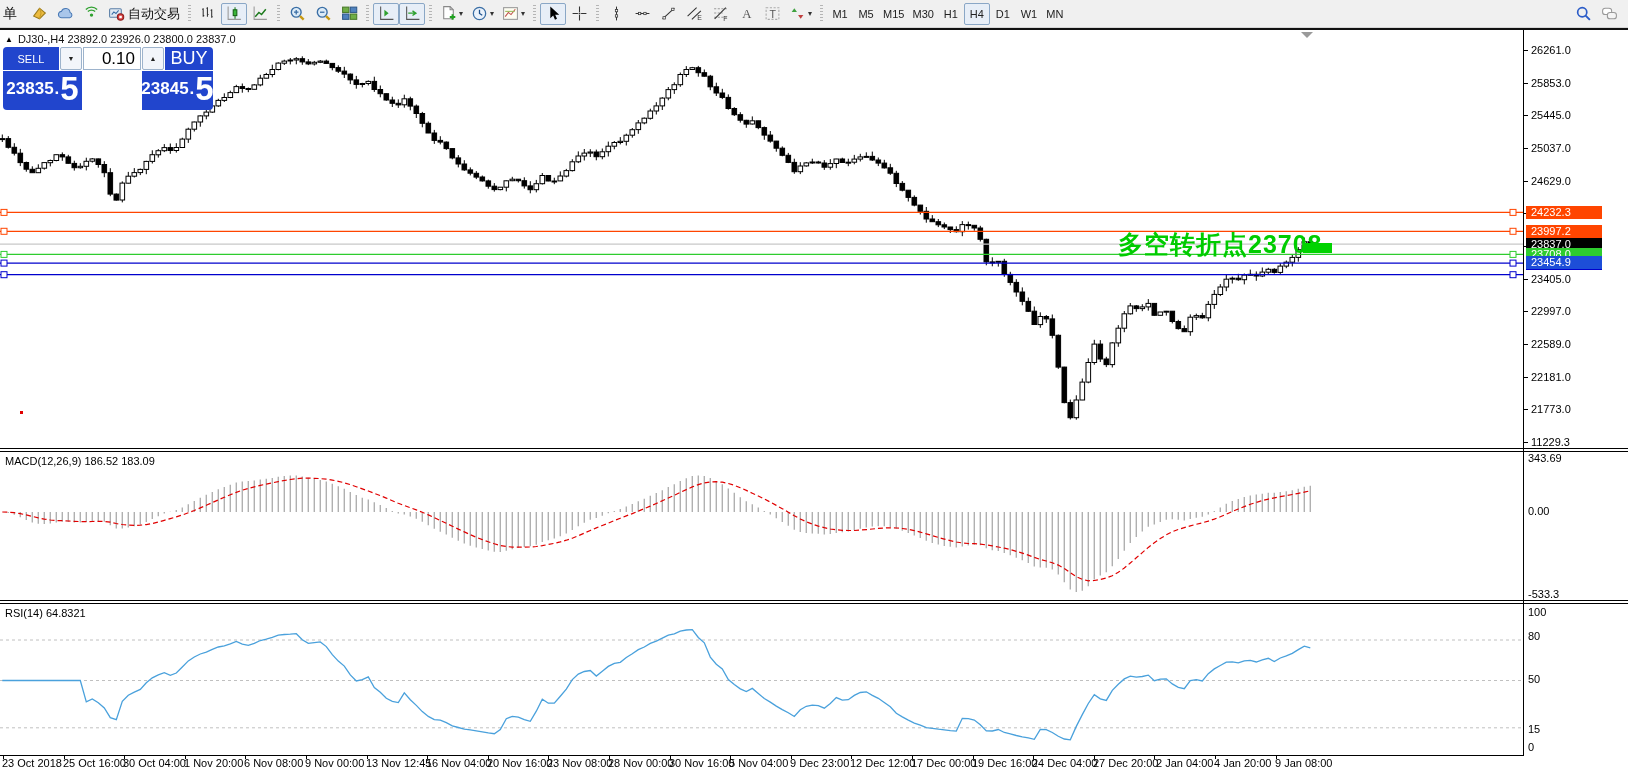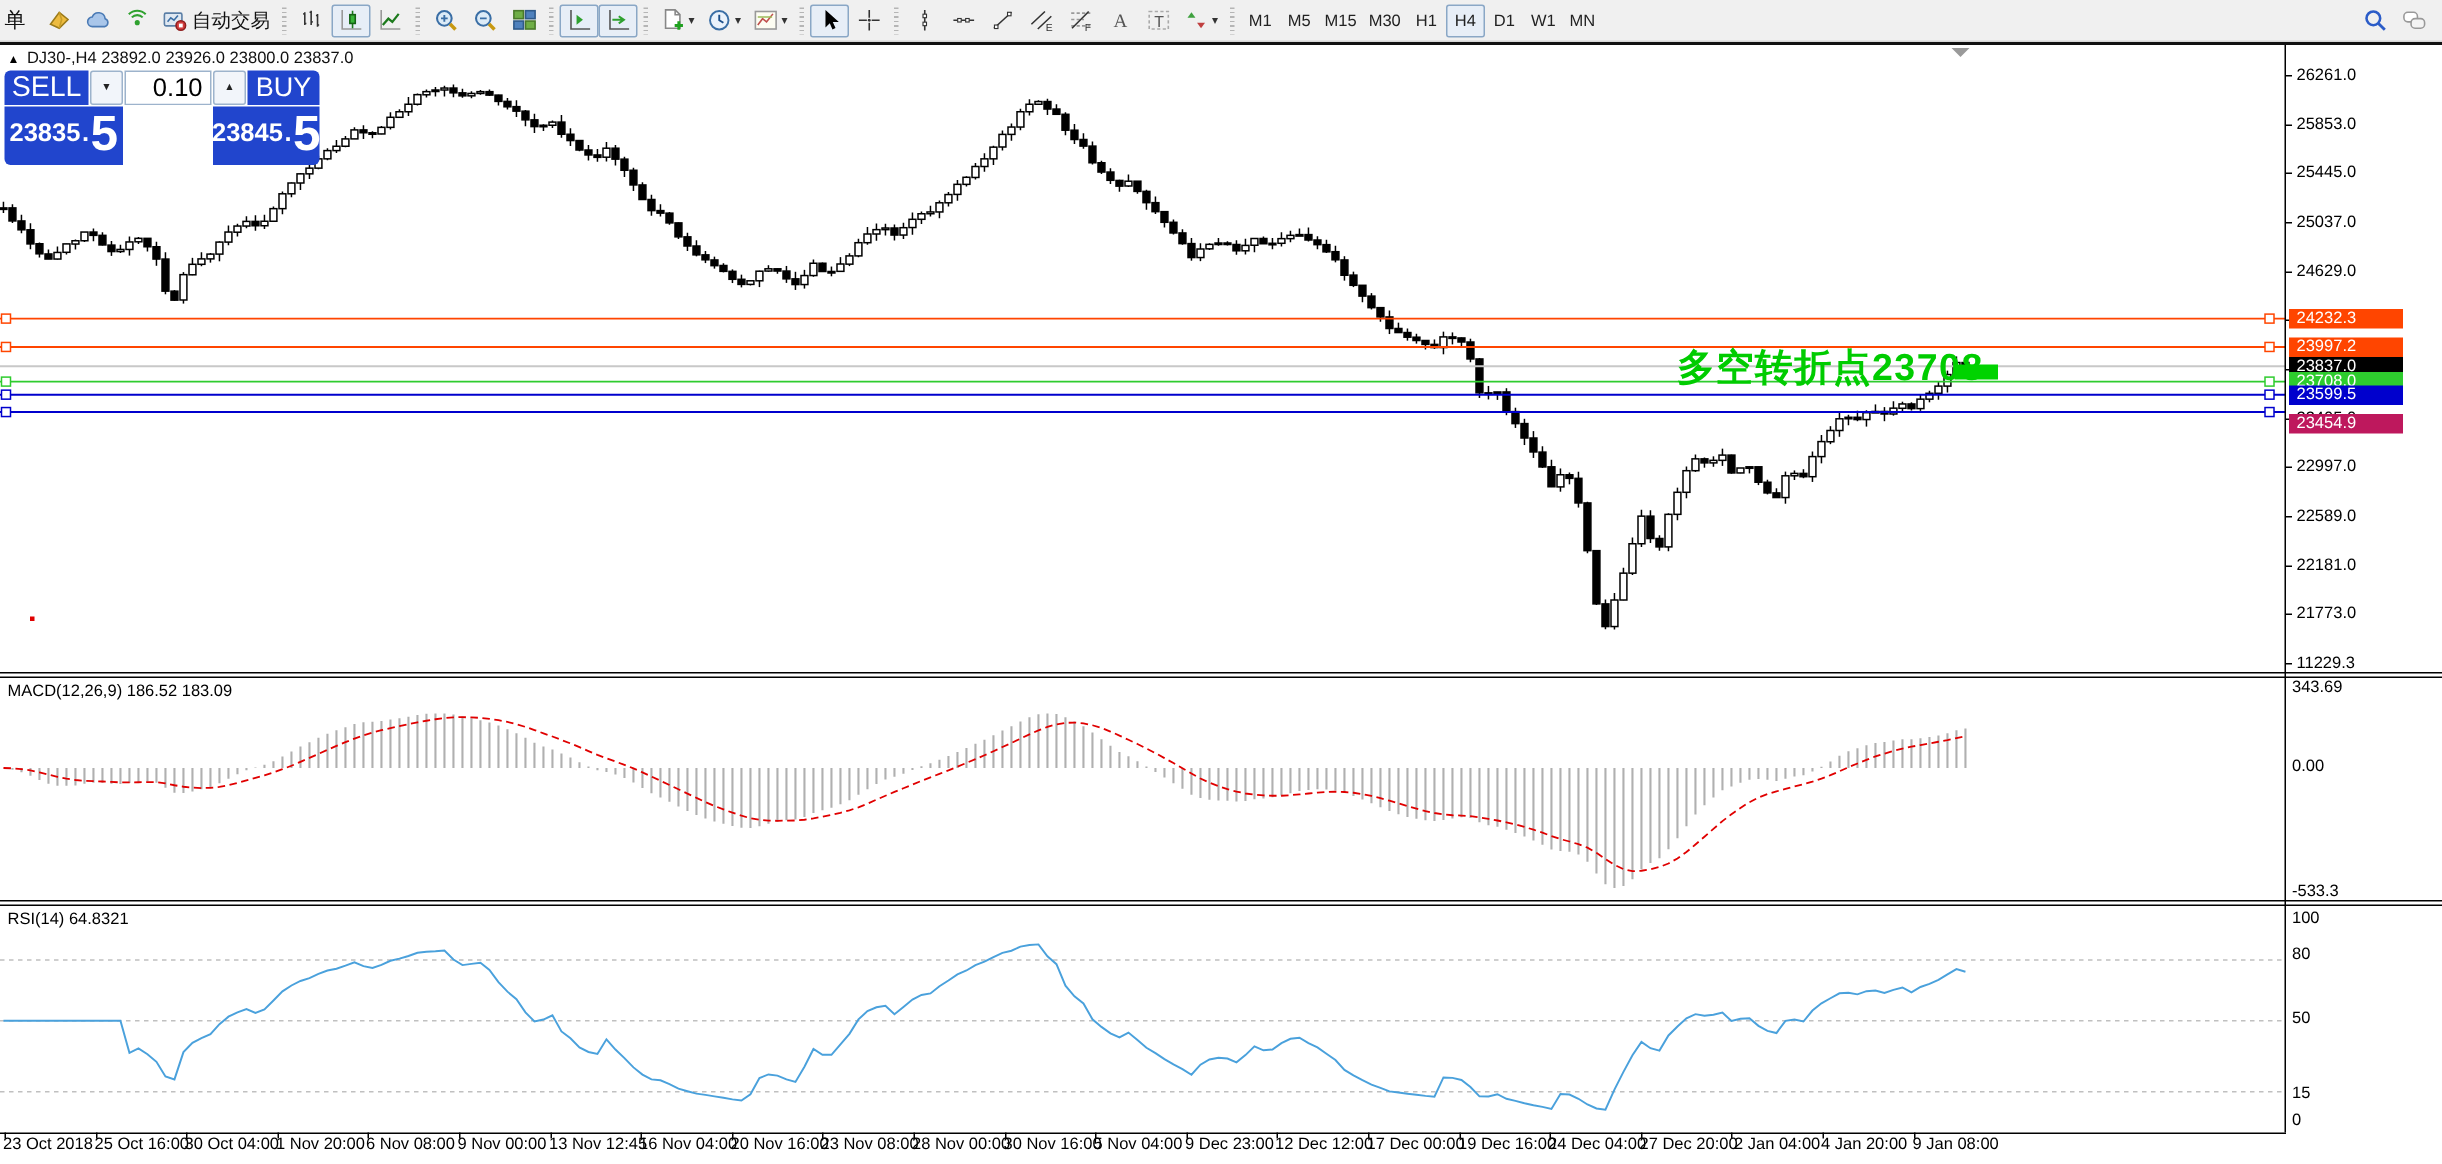--- a/index.html
+++ b/index.html
@@ -35,21 +35,21 @@
 .pricetag{position:absolute;left:1526px;width:76px;height:13px;line-height:13px;color:#fff;font-size:11px;padding-left:5px}
 .timelbl{position:absolute;top:757px;font-size:11px;color:#000;white-space:nowrap}
 .timetick{position:absolute;top:755px;width:1px;height:4px;background:#000}
 
 #annotation{position:absolute;left:1118px;top:228px;font-size:25px;font-weight:bold;color:#00cc00;letter-spacing:1px}
 #green-rect{position:absolute;left:1303px;top:243px;width:29px;height:10px;background:#00d300}
 
 
 #trade-panel{position:absolute;left:3px;top:47px;width:210px;height:63px;display:grid;grid-template-columns:56px 22px 58px 22px 48px;grid-template-rows:23px 39px;gap:1px;font-family:"Liberation Sans",sans-serif}
 .tp-blue{background:#2145cd;color:#fff;display:flex;align-items:center;justify-content:center}
-#tp-sell{border-top-left-radius:4px;font-size:19px}
+#tp-sell{border-top-left-radius:4px;font-size:11px}
 #tp-buy{border-top-right-radius:4px;font-size:18px}
 .tp-spin{background:#f2f5fa;border:1px solid #9db3cc;display:flex;align-items:center;justify-content:center;font-size:7px;color:#222;border-radius:2px}
 #tp-vol{background:#fff;border:1px solid #9db3cc;display:flex;align-items:center}
 #tp-vol input{width:100%;border:none;outline:none;text-align:right;font-size:17px;padding-right:5px;font-family:"Liberation Sans",sans-serif}
 .tp-big{align-items:center;justify-content:center;padding-bottom:3px}
 #tp-sell-big{grid-column:1/3;border-bottom-left-radius:4px}
 #tp-buy-big{grid-column:4/6;border-bottom-right-radius:4px}
 .pmain{font-size:17px;font-weight:bold;line-height:20px}
 .pdot{font-size:17px;font-weight:bold;margin:0 1px;line-height:20px}
 .pbig{font-size:33px;font-weight:bold;line-height:28px}
@@ -1010,21 +1010,21 @@
     <div class="axlbl" style="left: 1531px; top: 371px;">22181.0</div>
     <div class="tickdash" style="top: 409px;"></div>
     <div class="axlbl" style="left: 1531px; top: 403px;">21773.0</div>
     <div class="tickdash" style="top: 442px;"></div>
     <div class="axlbl" style="left: 1531px; top: 436px;">11229.3</div>
     <div class="pricetag" style="top: 206px; background: rgb(255, 69, 0);">24232.3</div>
     <div class="pricetag" style="top: 225px; background: rgb(255, 69, 0);">23997.2</div>
     <div class="pricetag" style="top: 238px; background: rgb(0, 0, 0);">23837.0</div>
     <div class="pricetag" style="top: 248px; background: rgb(46, 204, 46);">23708.0</div>
     <div class="pricetag" style="top: 257px; background: rgb(0, 0, 205);">23599.5</div>
-    <div class="pricetag" style="top: 276px; background: #be185d;">23454.9</div>
+    <div class="pricetag" style="top: 256px; background: #1d4ed8;">23454.9</div>
     <div class="axlbl" style="left: 1528px; top: 452px;">343.69</div>
     <div class="axlbl" style="left: 1528px; top: 505px;">0.00</div>
     <div class="axlbl" style="left: 1528px; top: 588px;">-533.3</div>
     <div class="axlbl" style="left: 1528px; top: 606px;">100</div>
     <div class="axlbl" style="left: 1528px; top: 630px;">80</div>
     <div class="axlbl" style="left: 1528px; top: 673px;">50</div>
     <div class="axlbl" style="left: 1528px; top: 723px;">15</div>
     <div class="axlbl" style="left: 1528px; top: 741px;">0</div>
     <div class="timelbl" style="left: 2px;">23 Oct 2018</div>
     <div class="timetick" style="left: 3px;"></div>

